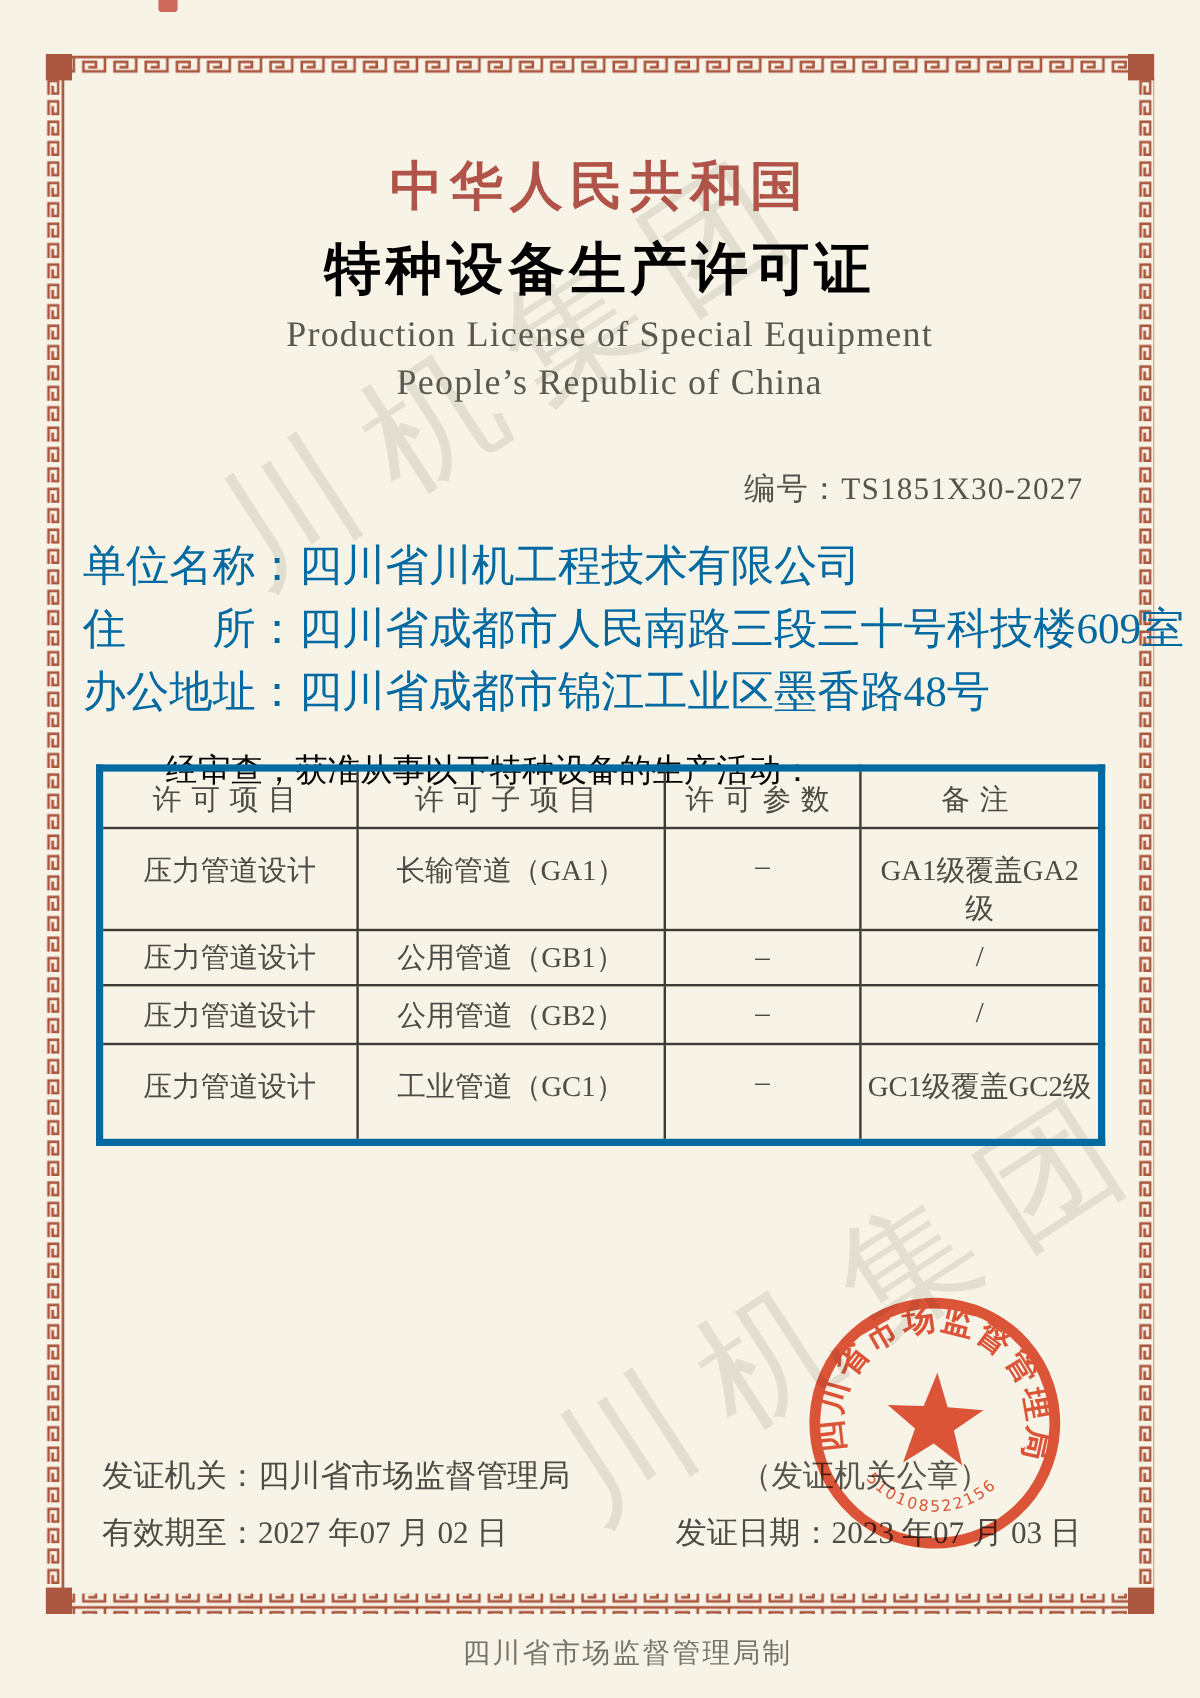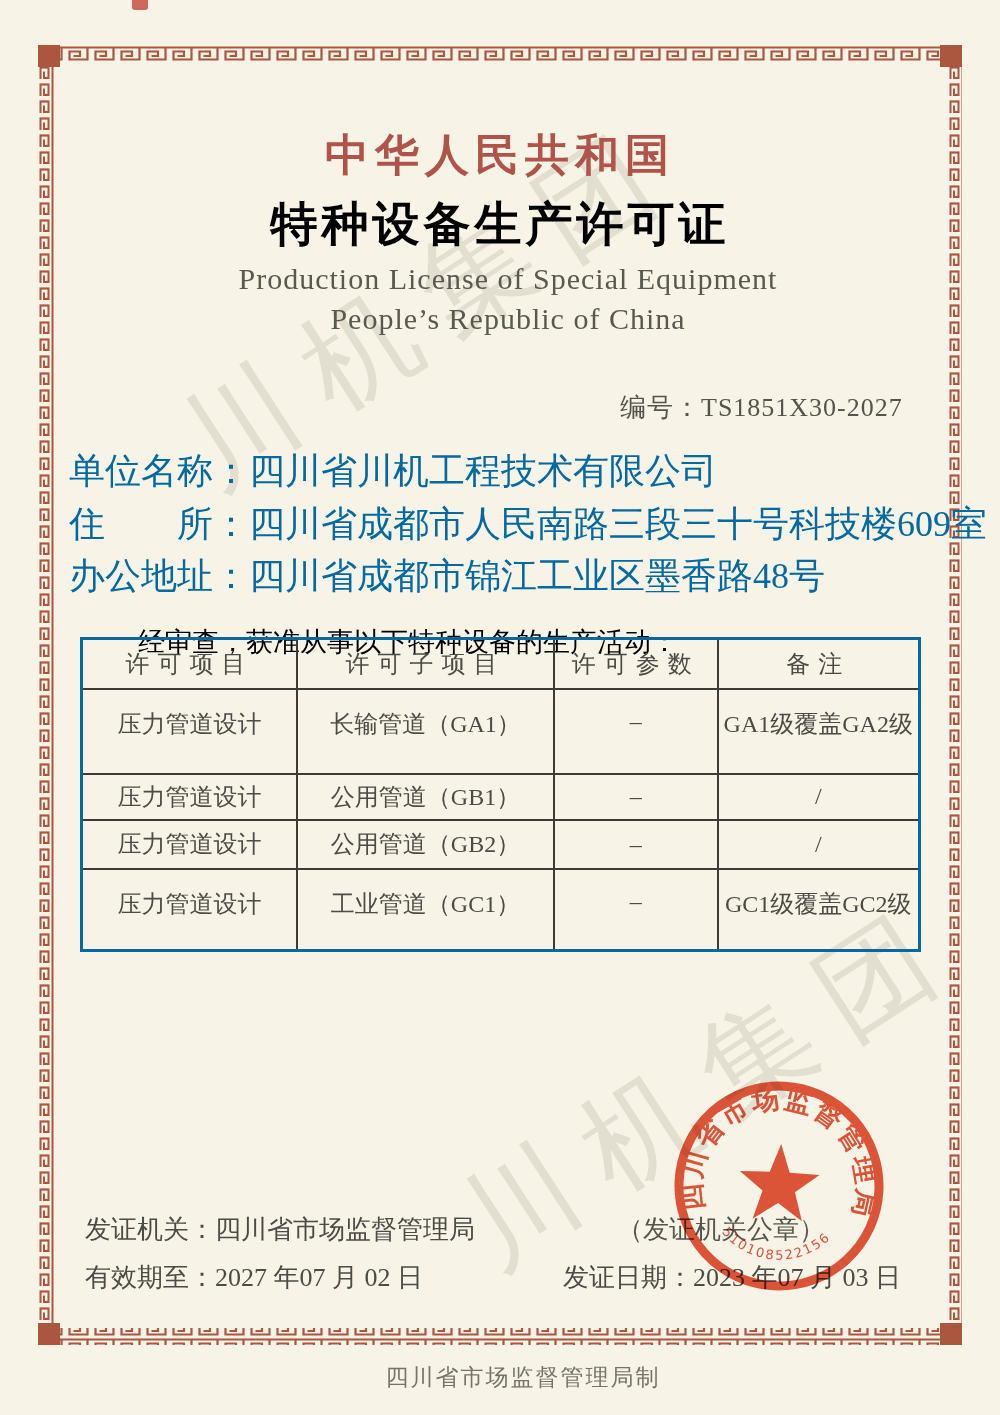--- a/index.html
+++ b/index.html
@@ -56,21 +56,21 @@
   }
   .lic-table th, .lic-table td {
     border:2px solid #3c3b36;
     text-align:center; vertical-align:middle;
     padding:0 4px;
   }
   .lic-table thead th { height:50px; font-weight:normal; letter-spacing:8px; }
   .lic-table td.vt { vertical-align:top; padding-top:18px; }
   .c1 { width:25.7%; } .c2 { width:30.7%; } .c3 { width:19.5%; } .c4 { width:24.1%; }
   .r-tall1 { height:85px; } .r2 { height:46px; } .r3 { height:49px; } .r-tall2 { height:82px; }
-  .lic-table { border:3px solid #0369a1;font-family:Liberation Serif, serif; }
+  .lic-table { border:6px solid #0369a1;font-family:Liberation Serif, serif; }
 
   
   .b-line { position:absolute; font-size:26px; color:#4c4b45; white-space:nowrap; }
   .issuer    { left:85px;  top:1212px; }
   .seal-note { left:617px; top:1212px; color:#56554d; }
   .valid     { left:85px;  top:1260px; }
   .issue     { left:563px; top:1260px; }
 
   
   .seal {

